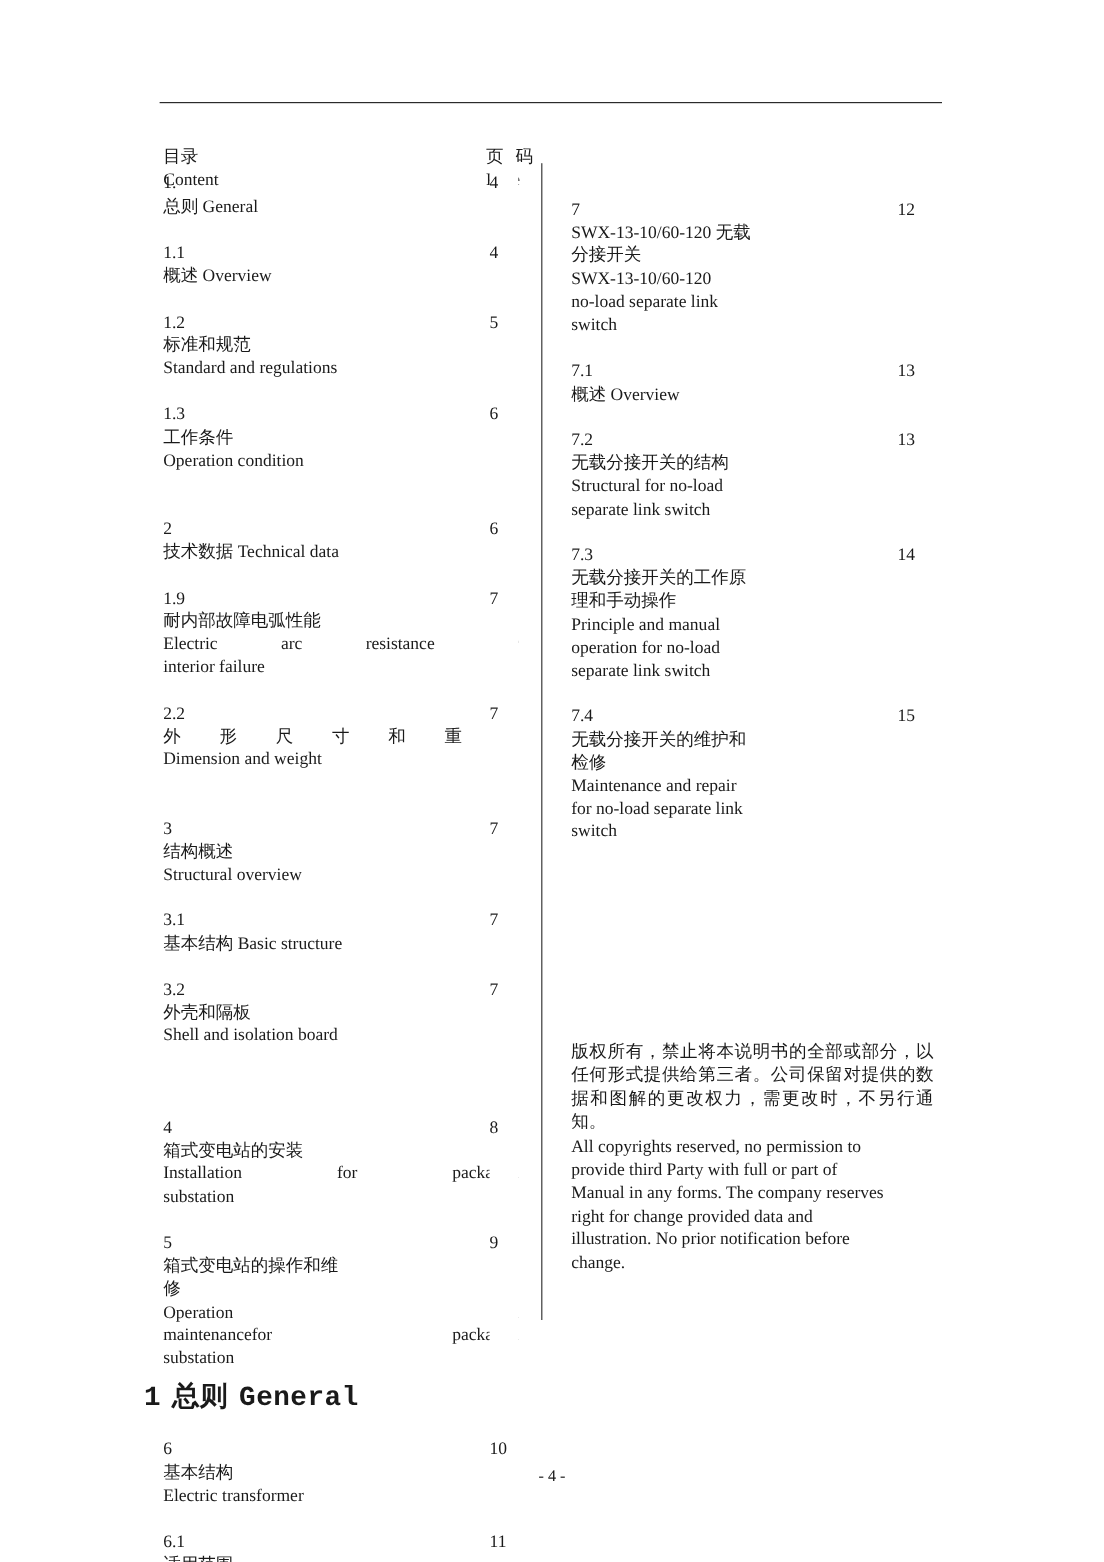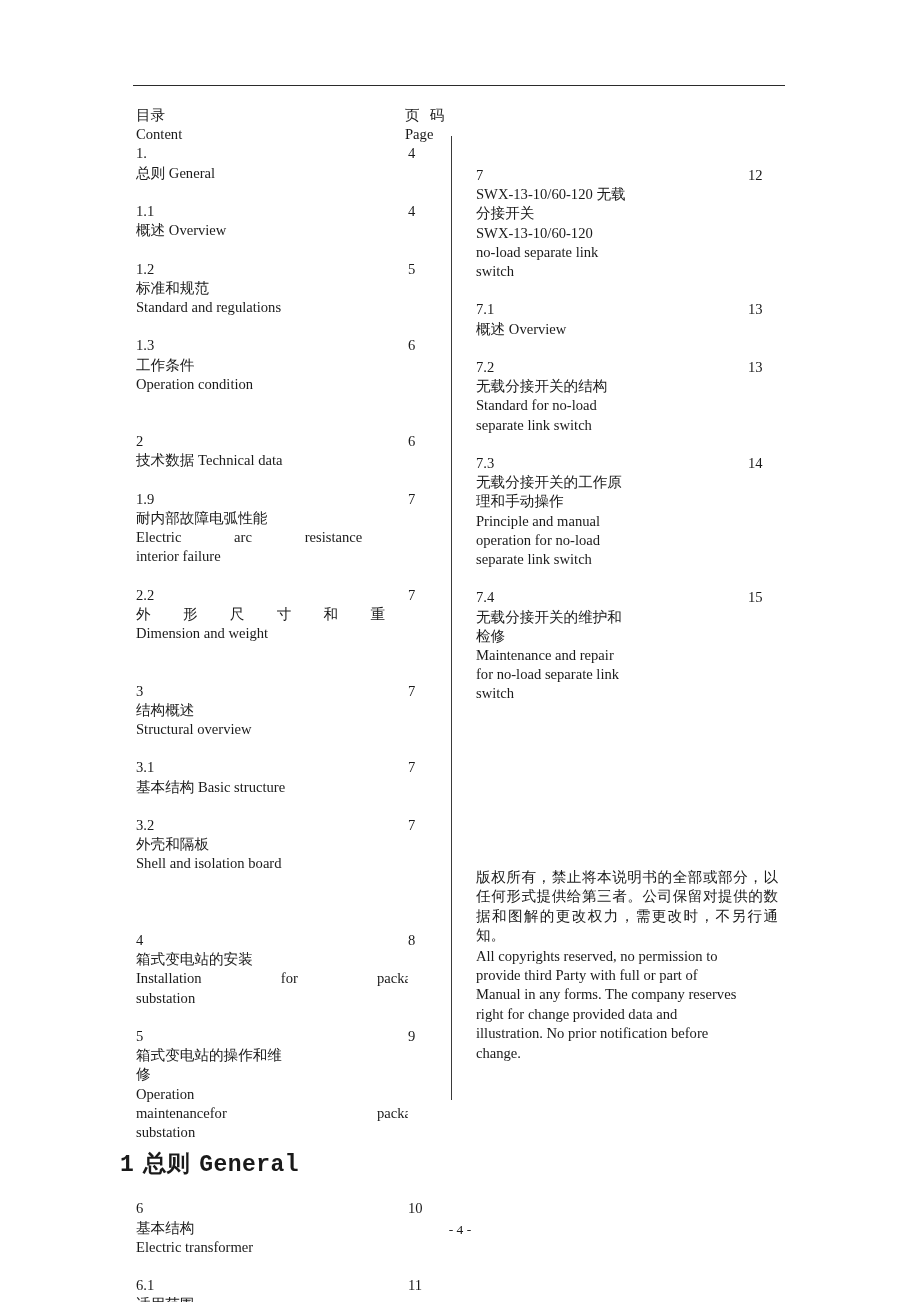--- a/index.html
+++ b/index.html
@@ -47,21 +47,21 @@
   .toc-col.right { left: 476px; top: 166px;  width: 296px; }
 
   
   .toc-head {
     position: relative;
     height: 19.2px;
   }
   .toc-head .cn-left,
   .toc-head .cn-right {
     position: absolute;
-    top: 0;
+    top: 16px;
     white-space: nowrap;
   }
   .toc-head .cn-left  { left: 0; }
   .toc-head .cn-right { left: 269px; }
   .wide-sp { letter-spacing: 0.22em; }
 
   
   .entry {
     position: relative;
     min-height: 19.2px;
@@ -319,21 +319,21 @@
       <span class="body">
         <span class="ln">概述 Overview</span>
       </span>
     </div>
 
     <div class="entry">
       <span class="num">7.2</span>
       <span class="page">13</span>
       <span class="body">
         <span class="ln">无载分接开关的结构</span>
-        <span class="ln">Standard for no-load</span>
+        <span class="ln">Structural for no-load</span>
         <span class="ln">separate link switch</span>
       </span>
     </div>
 
     <div class="entry">
       <span class="num">7.3</span>
       <span class="page">14</span>
       <span class="body">
         <span class="ln">无载分接开关的工作原</span>
         <span class="ln">理和手动操作</span>

